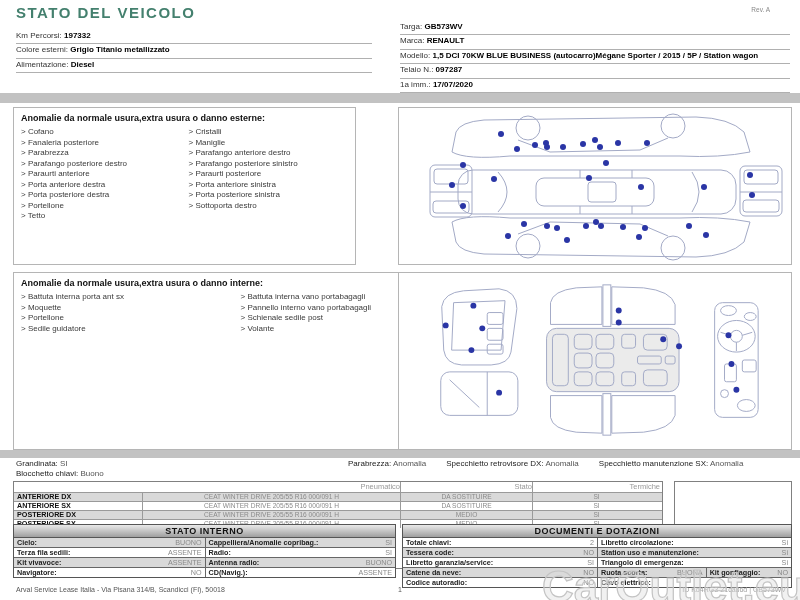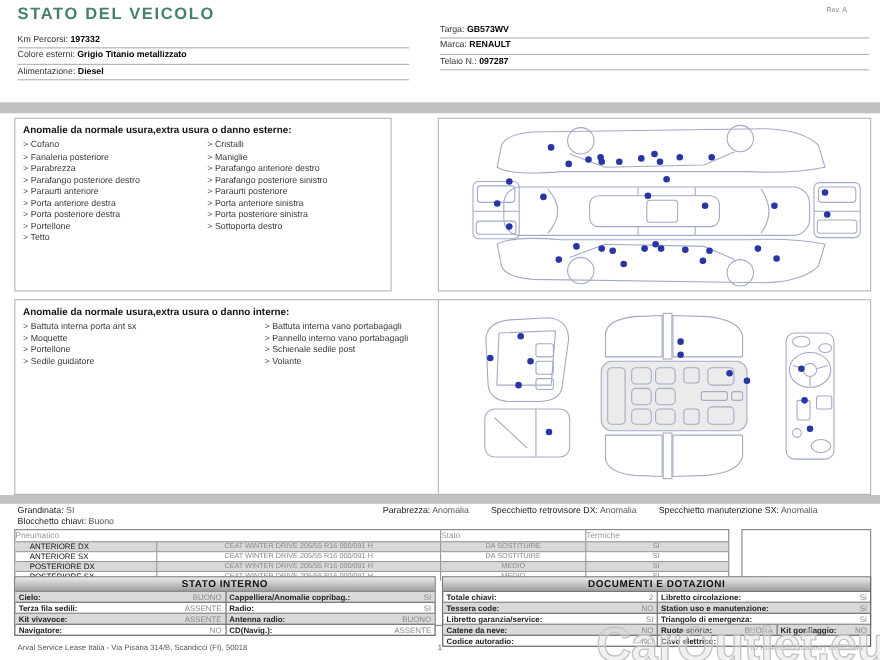--- a/index.html
+++ b/index.html
@@ -38,26 +38,26 @@
   .status-wrap{position:absolute;left:16px;top:459px;width:774px;font-size:8px;color:#222;}
   .status-left div{line-height:1.28;}
   .status-items{position:absolute;left:332px;top:0;display:flex;gap:20px;white-space:nowrap;}
   .st-v{color:#555;}
 
   
   .tires{position:absolute;left:13px;top:481px;width:779px;display:flex;}
   .t-main{width:650px;border:1px solid #808080;box-sizing:border-box;}
   .t-head,.t-row{display:grid;grid-template-columns:128px 258px 132px 128px;}
   .t-head .t-h1{grid-column:1/3;}
-  .t-h{font-size:7.5px;color:#9a9a9a;text-align:left;height:10px;line-height:10px;border-left:1px solid #9a9a9a;}
+  .t-h{font-size:7.5px;color:#9a9a9a;text-align:right;height:10px;line-height:10px;border-left:1px solid #9a9a9a;}
   .t-head .t-h:first-child{border-left:none;}
   .t-row{border-top:1px solid #9a9a9a;}
   .t-cell{height:8px;line-height:8px;font-size:6.6px;color:#8a8a8a;border-left:1px solid #9a9a9a;overflow:hidden;}
   .t-row .t-cell:first-child{border-left:none;}
-  .t-pos{font-weight:normal;color:#111;font-size:7.2px;padding-left:13px;}
+  .t-pos{font-weight:bold;color:#111;font-size:7.2px;padding-left:3px;}
   .t-ctr{text-align:center;}
   .t-gap{width:11px;}
   .t-rim{width:118px;border:1px solid #808080;box-sizing:border-box;}
   .c-head{font-size:7.5px;color:#9a9a9a;text-align:left;height:10px;line-height:10px;margin-top:40px;}
   .c-row{border-top:1px solid #9a9a9a;height:8px;line-height:8px;font-size:6.6px;color:#8a8a8a;text-align:center;}
   .shade{background:#d9d9d9;}
 
   
   .btable{position:absolute;top:524px;border:1px solid #555;box-sizing:border-box;background:#fff;}
   .btable-left{left:13px;width:383px;}
@@ -86,21 +86,23 @@
   <div class="rev">Rev. A</div>
 
   <div class="hdr-left">
       <div class="field-row"><span class="fl">Km Percorsi: </span><span class="fv">197332</span></div>
       <div class="field-row"><span class="fl">Colore esterni: </span><span class="fv">Grigio Titanio metallizzato</span></div>
       <div class="field-row"><span class="fl">Alimentazione: </span><span class="fv">Diesel</span></div>
     </div>
   <div class="hdr-right">
       <div class="field-row"><span class="fl">Targa: </span><span class="fv">GB573WV</span></div>
       <div class="field-row"><span class="fl">Marca: </span><span class="fv">RENAULT</span></div>
+      <div class="field-row"><span class="fl">Modello: </span><span class="fv">1,5 DCI 70KW BLUE BUSINESS (autocarro)Mégane Sporter / 2015 / 5P / Station wagon</span></div>
       <div class="field-row"><span class="fl">Telaio N.: </span><span class="fv">097287</span></div>
+      <div class="field-row"><span class="fl">1a imm.: </span><span class="fv">17/07/2020</span></div>
     </div>
 
   <div class="band band1"></div>
 
   <div class="abox abox-ext">
     <div class="abox-title">Anomalie da normale usura,extra usura o danno esterne:</div>
     <div class="acols">
       <div>
           <div class="an-item">&gt; Cofano</div>
           <div class="an-item">&gt; Fanaleria posteriore</div>

